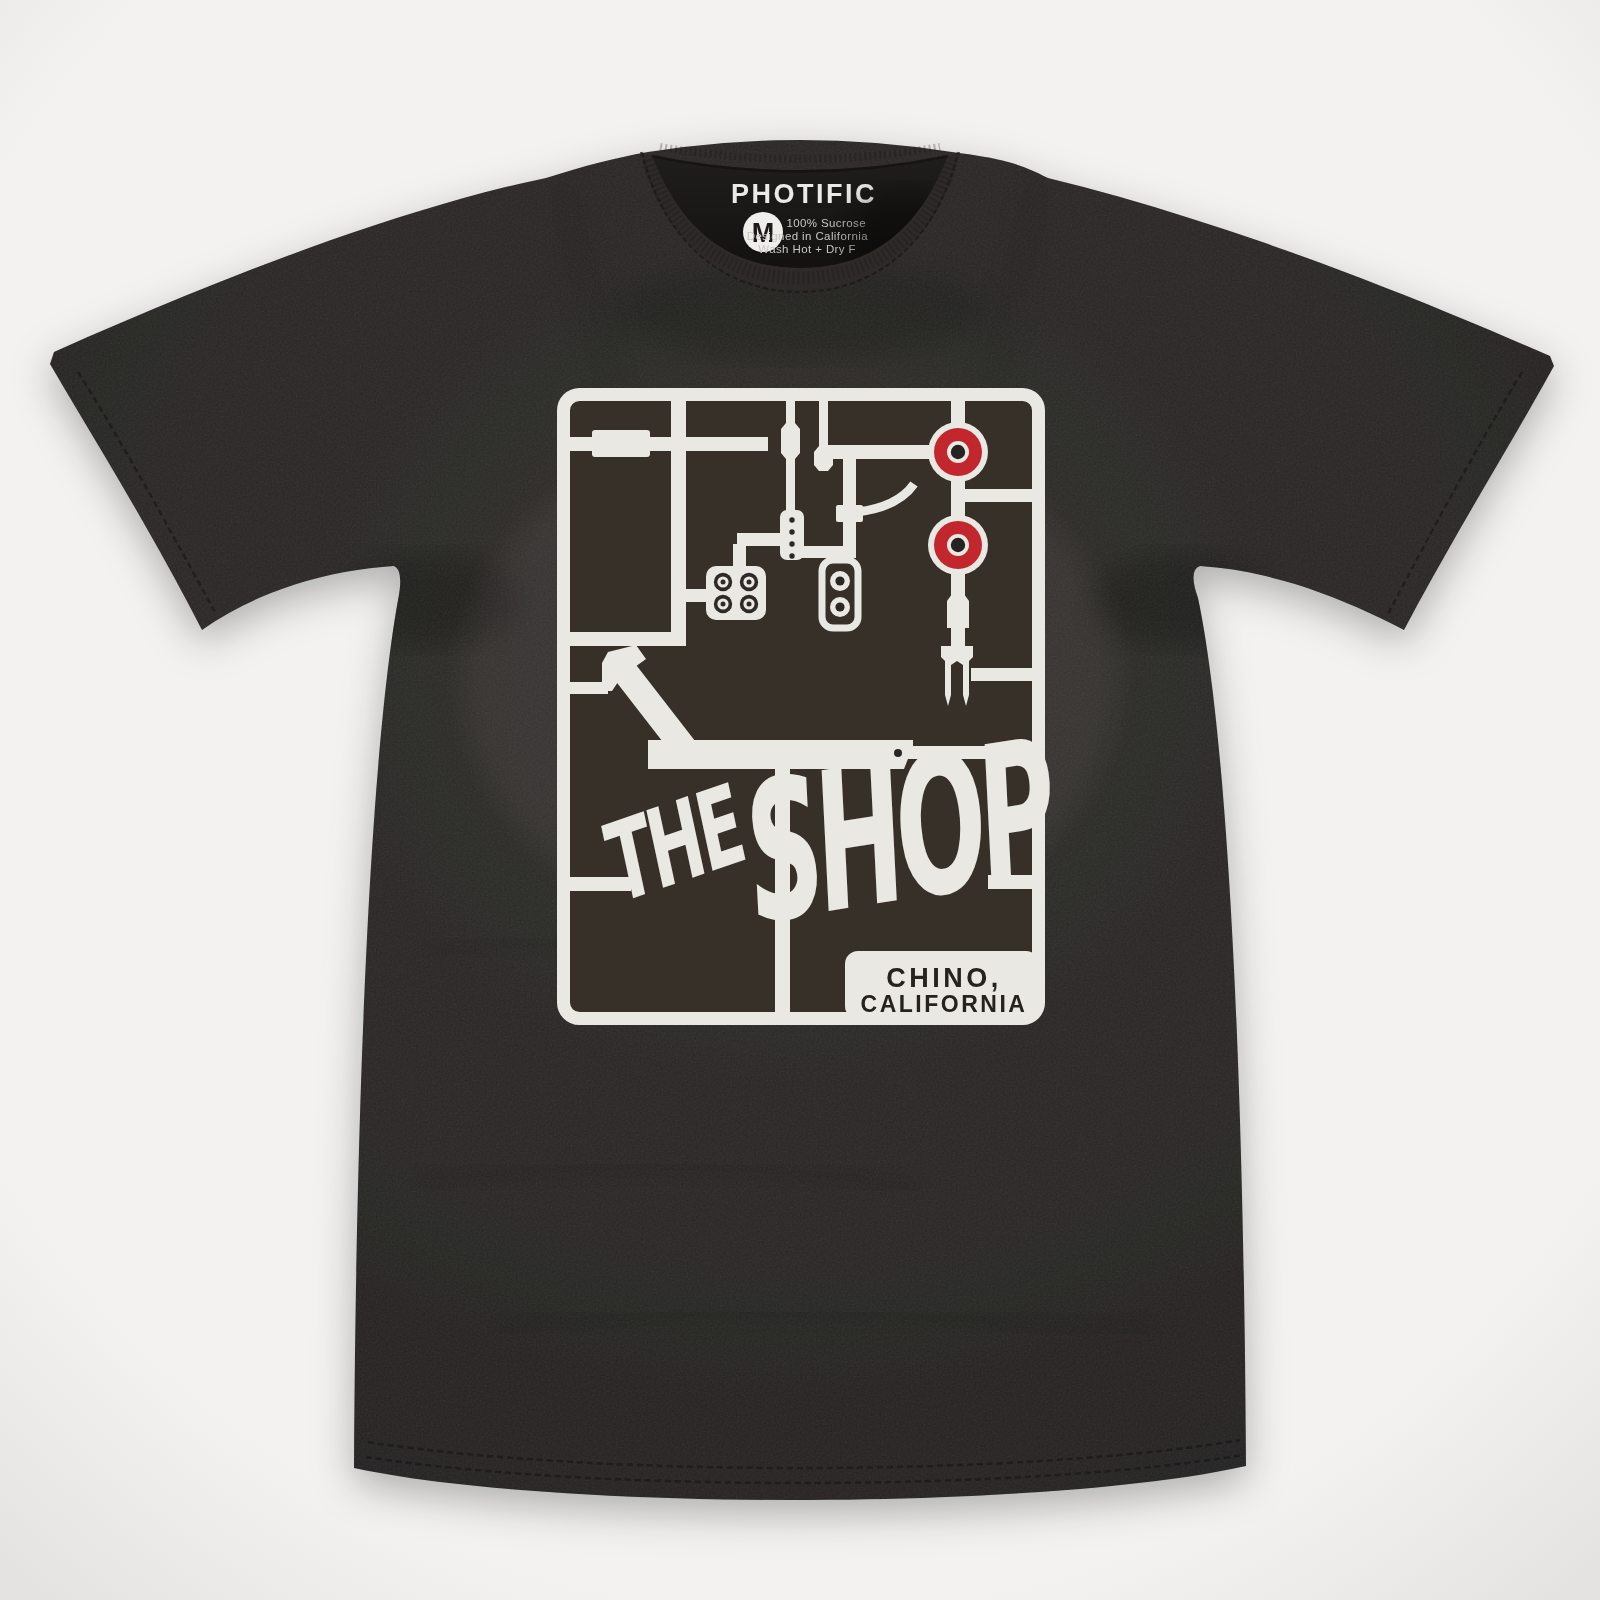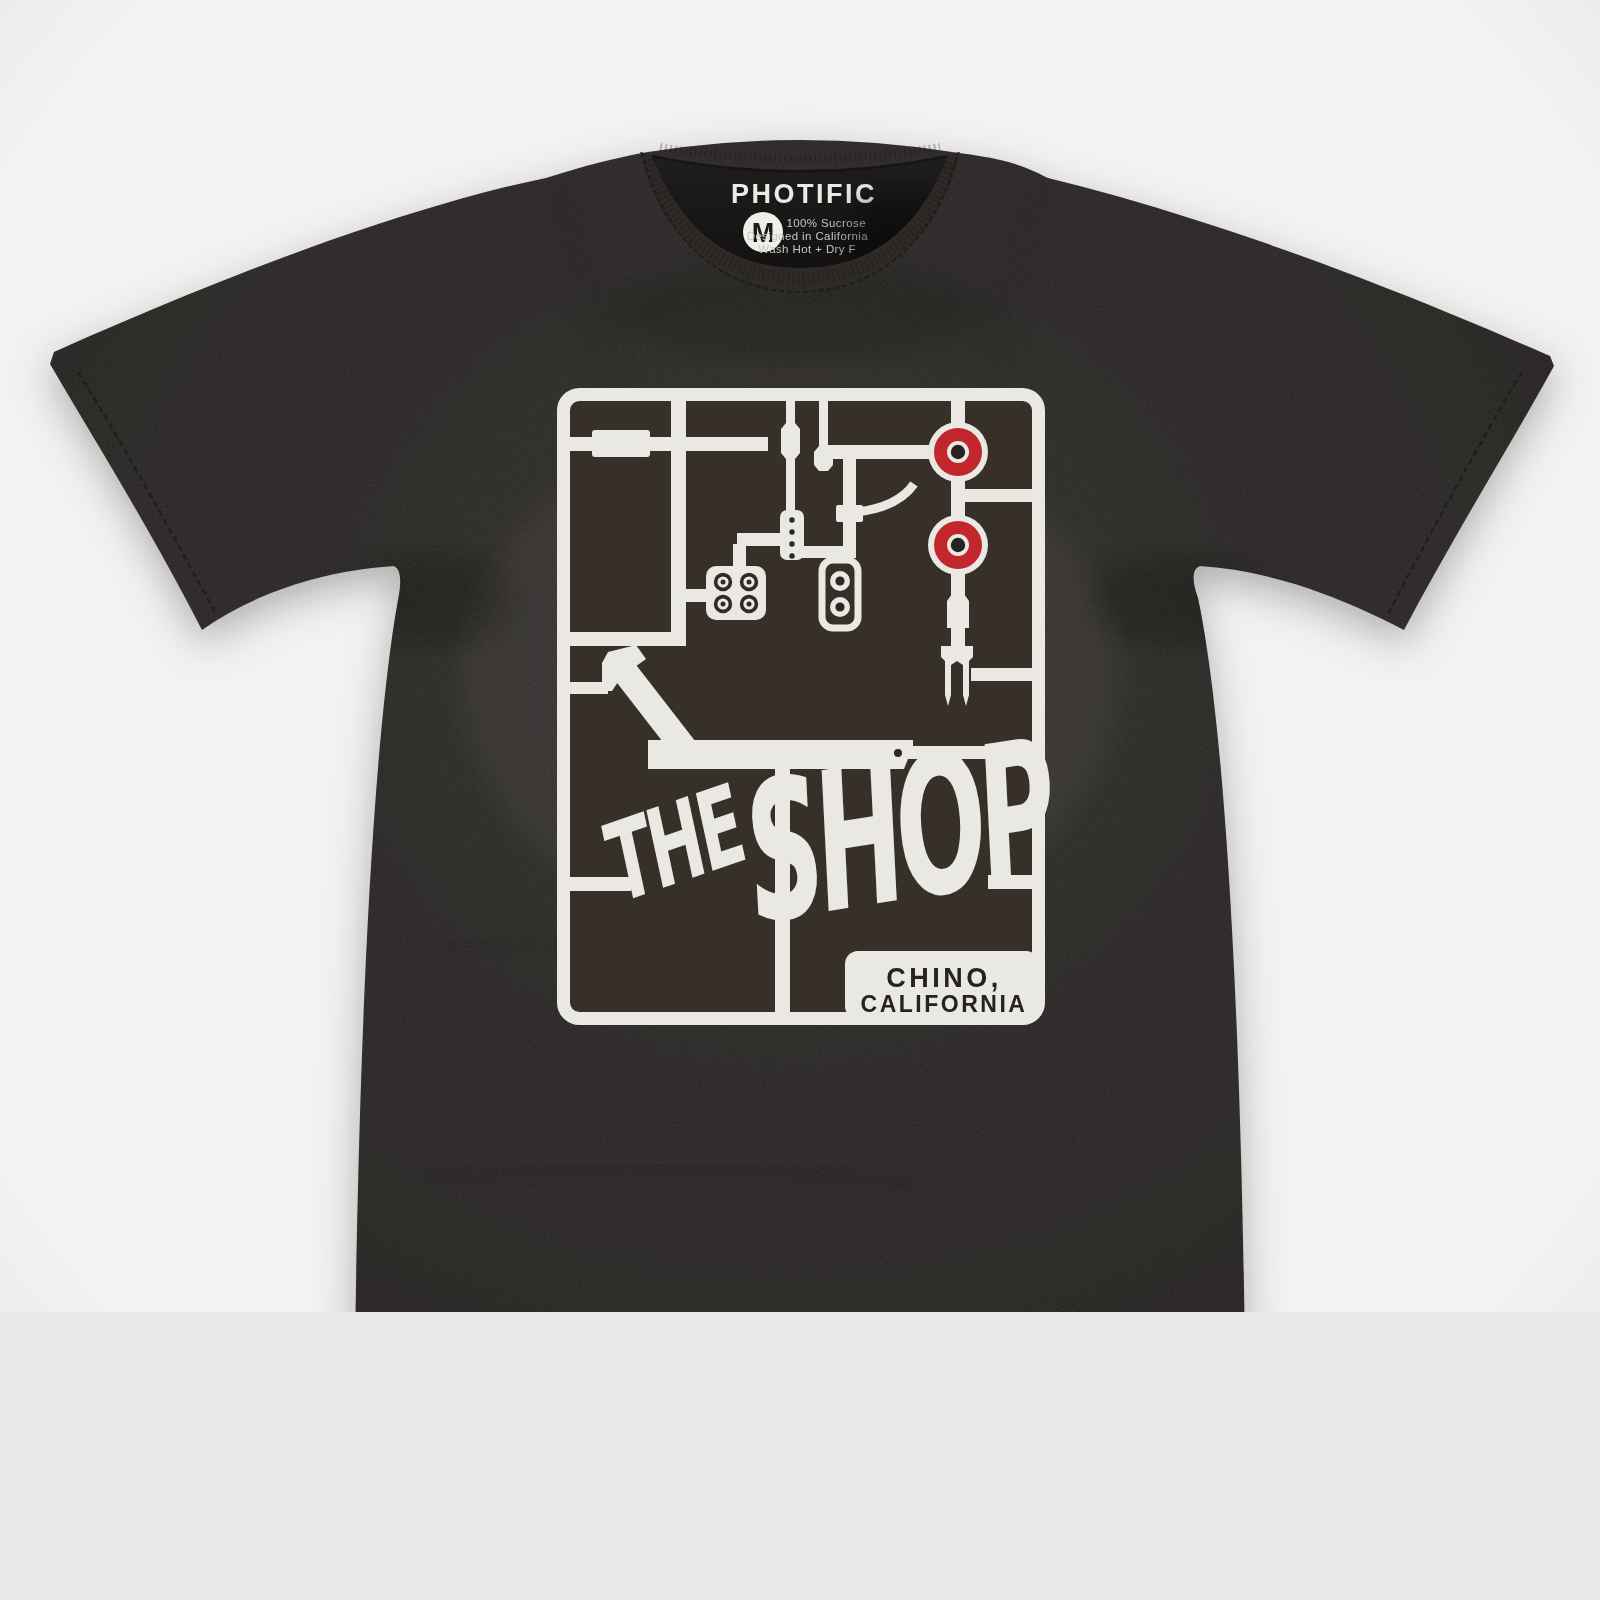--- a/index.html
+++ b/index.html
@@ -1,16 +1,16 @@
 <!DOCTYPE html>
 <html style="--page-bg: #f3f2f1; --page-edge: #e4e3e2; --shirt: #292625; --shirt-hi: #302d2b; --shirt-dark: #191716; --collar: #2d2a28; --graphic-bg: #363029; --print: #eae8e3; --wheel-red: #c1272d; --label-text: #eceae6; --care-text: #c9c6c2; --box-text: #26231f;"><head>
 <meta charset="utf-8">
 <style>
   html,body{margin:0;padding:0;background:#e9e8e7;}
-  .scene{position:relative;width:1600px;height:1312px;overflow:hidden;
+  .scene{position:relative;width:1600px;height:1600px;overflow:hidden;
          font-family:"Liberation Sans", sans-serif;text-align:right;}
   svg{display:block;width:1600px;height:1600px;}
   .pr{fill:var(--print);}
   .prs{stroke:var(--print);fill:none;}
   .dk{fill:var(--graphic-bg);}
   .brand-t{fill:var(--label-text);font-family:"Liberation Sans",sans-serif;
            font-weight:bold;font-size:27px;letter-spacing:2.5px;}
   .size-t{fill:#1c1a19;font-family:"Liberation Sans",sans-serif;font-weight:bold;font-size:27px;}
   .care-t{fill:var(--care-text);font-family:"Liberation Sans",sans-serif;font-size:11.5px;letter-spacing:.4px;}
   .shop-t{fill:var(--print);font-family:"DejaVu Sans",sans-serif;font-weight:bold;font-style:italic;}

